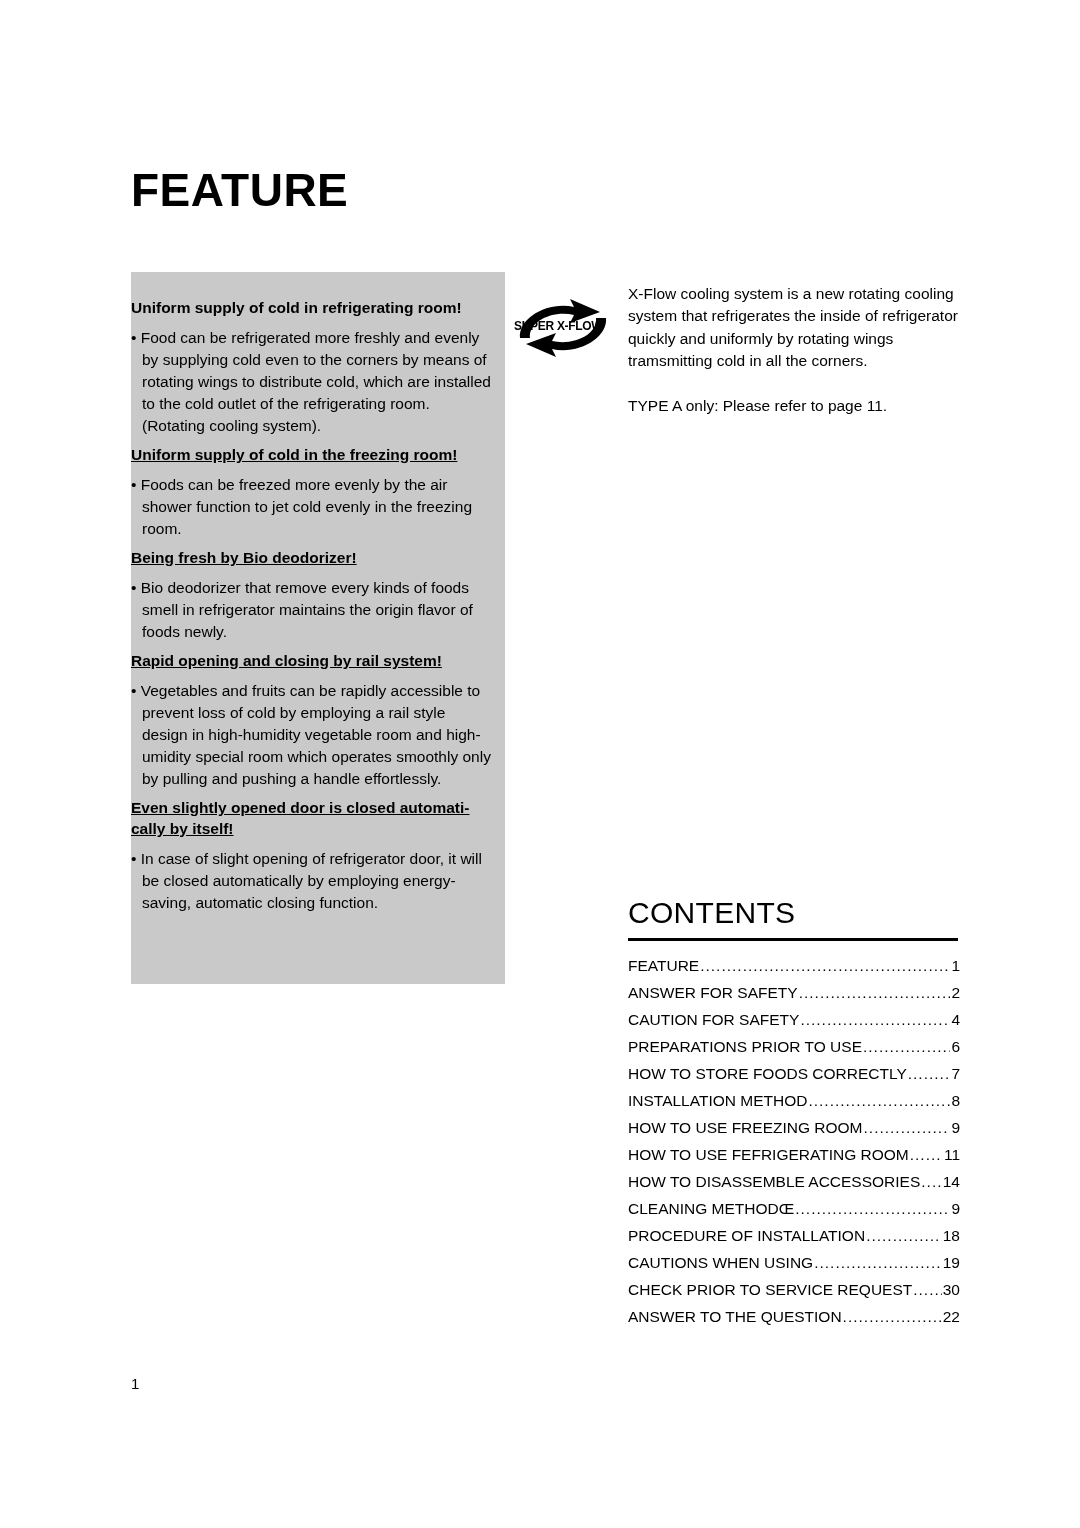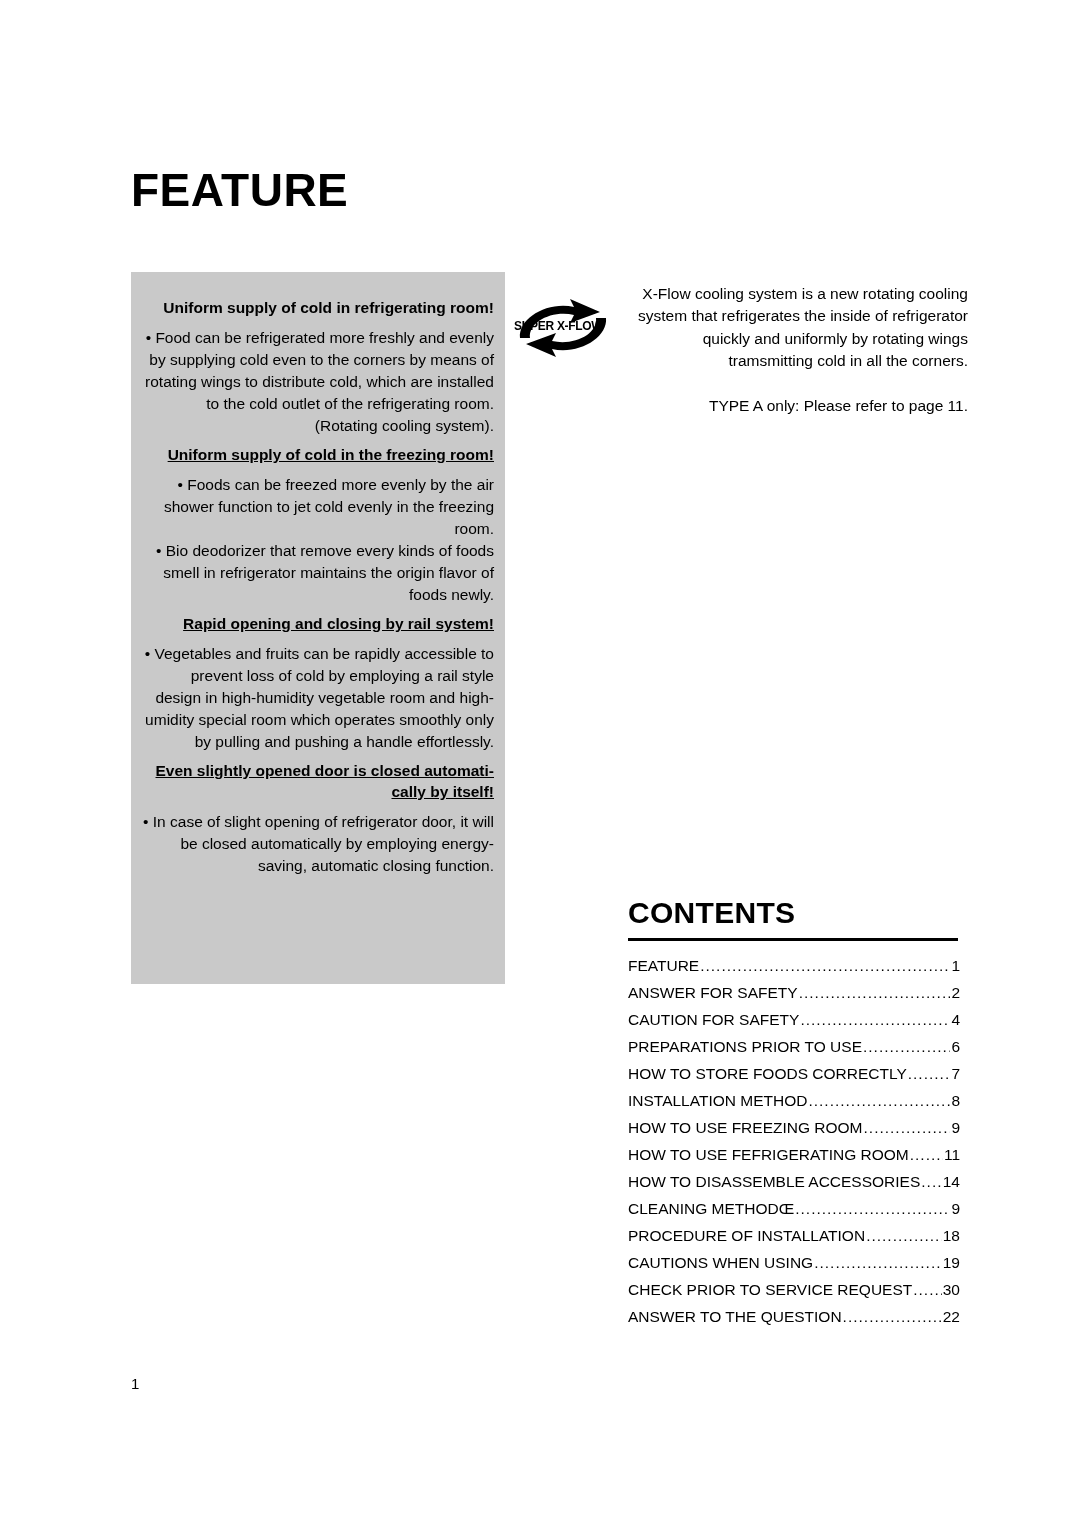--- a/index.html
+++ b/index.html
@@ -14,21 +14,20 @@
     font-family: "Liberation Sans", sans-serif;
     color: #000000;
     overflow: hidden;
   }
 
   .page {
     position: absolute;
     left: 0; top: 0;
     width: 936px;
     height: 1528px;
-    text-align: right;
   }
 
   
   .feature-title {
     position: absolute;
     left: 131px;
     top: 163px;
     font-size: 46px;
     font-weight: bold;
     letter-spacing: 0.5px;
@@ -106,21 +105,21 @@
   }
   .right-intro p { margin: 0; }
   .right-intro p.second { margin-top: 22px; }
 
   
   .contents-title {
     position: absolute;
     left: 628px;
     top: 896px;
     font-size: 30px;
-    font-weight: bold;
+    font-weight: normal;
     letter-spacing: 0.3px;
   }
   .contents-rule {
     position: absolute;
     left: 628px;
     top: 938px;
     width: 330px;
     height: 3px;
     background: #000;
   }
@@ -174,20 +173,21 @@
     <div class="panel-heading">Uniform supply of cold in refrigerating room!</div>
     <ul class="panel-list">
       <li>Food can be refrigerated more freshly and evenly by supplying cold even to the corners by means of rotating wings to distribute cold, which are installed to the cold outlet of the refrigerating room. (Rotating cooling system).</li>
     </ul>
 
     <div class="panel-heading spaced">Uniform supply of cold in the freezing room!</div>
     <ul class="panel-list">
       <li>Foods can be freezed more evenly by the air shower function to jet cold evenly in the freezing room.</li>
     </ul>
 
+    <div class="panel-heading spaced">Being fresh by Bio deodorizer!</div>
     <ul class="panel-list">
       <li>Bio deodorizer that remove every kinds of foods smell in refrigerator maintains the origin flavor of foods newly.</li>
     </ul>
 
     <div class="panel-heading spaced">Rapid opening and closing by rail system!</div>
     <ul class="panel-list">
       <li>Vegetables and fruits can be rapidly accessible to prevent loss of cold by employing a rail style design in high-humidity vegetable room and high-umidity special room which operates smoothly only by pulling and pushing a handle effortlessly.</li>
     </ul>
 
     <div class="panel-heading spaced">Even slightly opened door is closed automati- cally by itself!</div>

